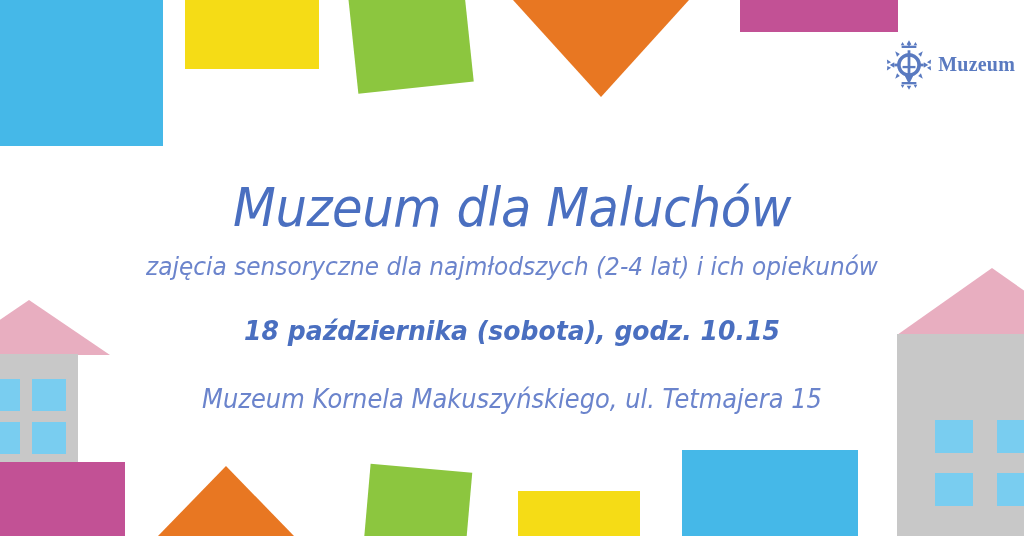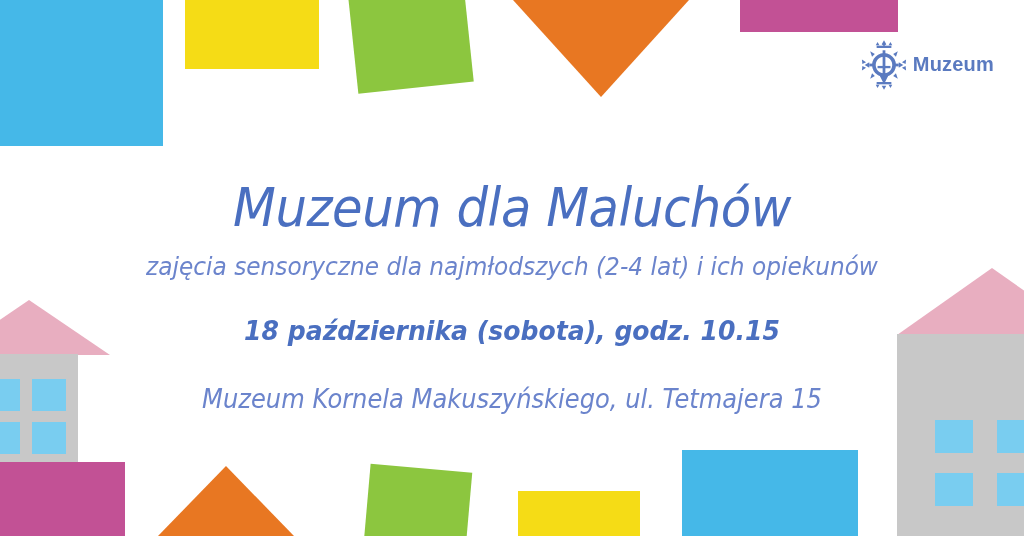--- a/index.html
+++ b/index.html
@@ -32,21 +32,21 @@
   #house-right-win-3{left:935px;top:473px;width:38px;height:33px;background:#79cdf0;}
   #house-right-win-4{left:997px;top:473px;width:38px;height:33px;background:#79cdf0;}
 
   
   #tri-orange-bottom{left:158px;top:466px;width:0;height:0;border-left:68px solid transparent;border-right:68px solid transparent;border-bottom:70px solid #e87722;}
   #sq-green-bottom{left:366px;top:468px;width:102px;height:102px;background:#8cc63f;transform:rotate(5deg);}
   #rect-yellow-bottom{left:518px;top:491px;width:122px;height:45px;background:#f5dc16;}
   #rect-blue-bottom{left:682px;top:450px;width:176px;height:86px;background:#45b8e8;}
 
   
-  #logo{position:absolute;right:30px;top:40px;display:flex;align-items:center;gap:6px;}
+  #logo{position:absolute;right:9px;top:40px;display:flex;align-items:center;gap:6px;font-family:Liberation Serif, serif;}
   #logo-mark{width:46px;height:50px;flex:none;}
   #logo-text{line-height:1.08;color:#5a7ac0;font-weight:bold;font-size:20px;letter-spacing:.2px;}
 
   
   #content{position:absolute;left:0;top:0;width:1024px;text-align:center;}
   #title{position:absolute;left:0;top:176px;width:1024px;color:#4a6fc0;
          font-family:"DejaVu Sans",sans-serif;font-style:italic;font-weight:normal;
          font-size:54px;letter-spacing:-.5px;transform:scaleX(.92);}
   #subtitle{position:absolute;left:0;top:252px;width:1024px;color:#6b84cc;
          font-family:"DejaVu Sans",sans-serif;font-style:italic;font-size:25px;

